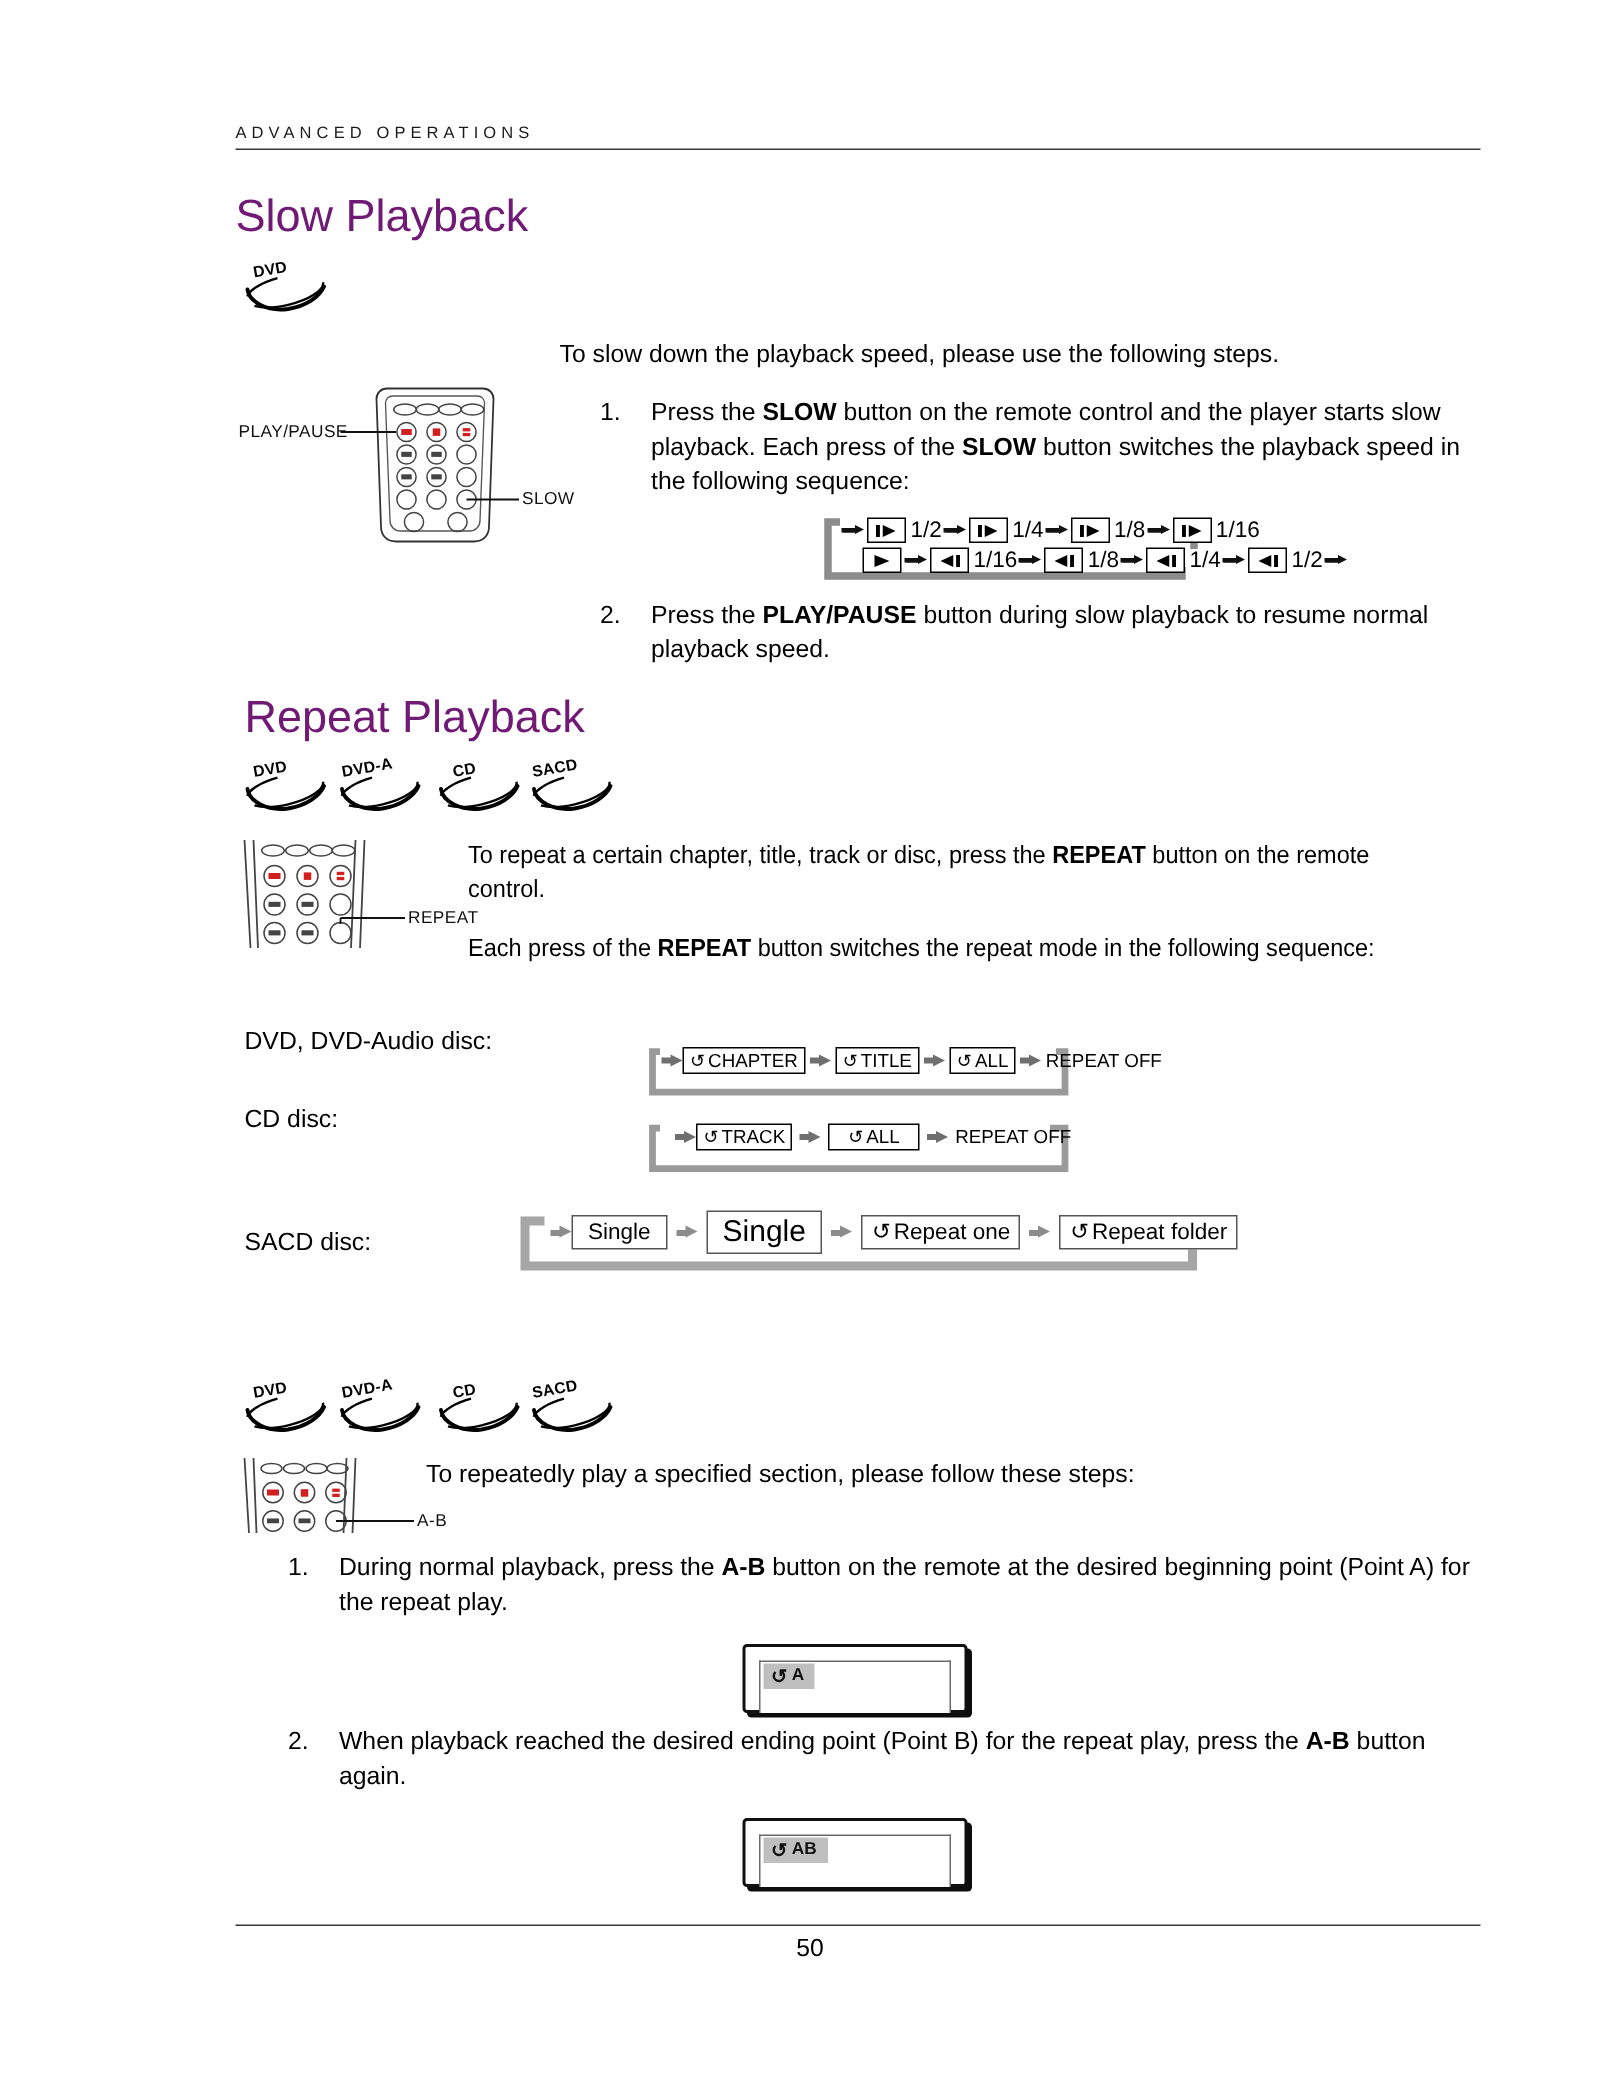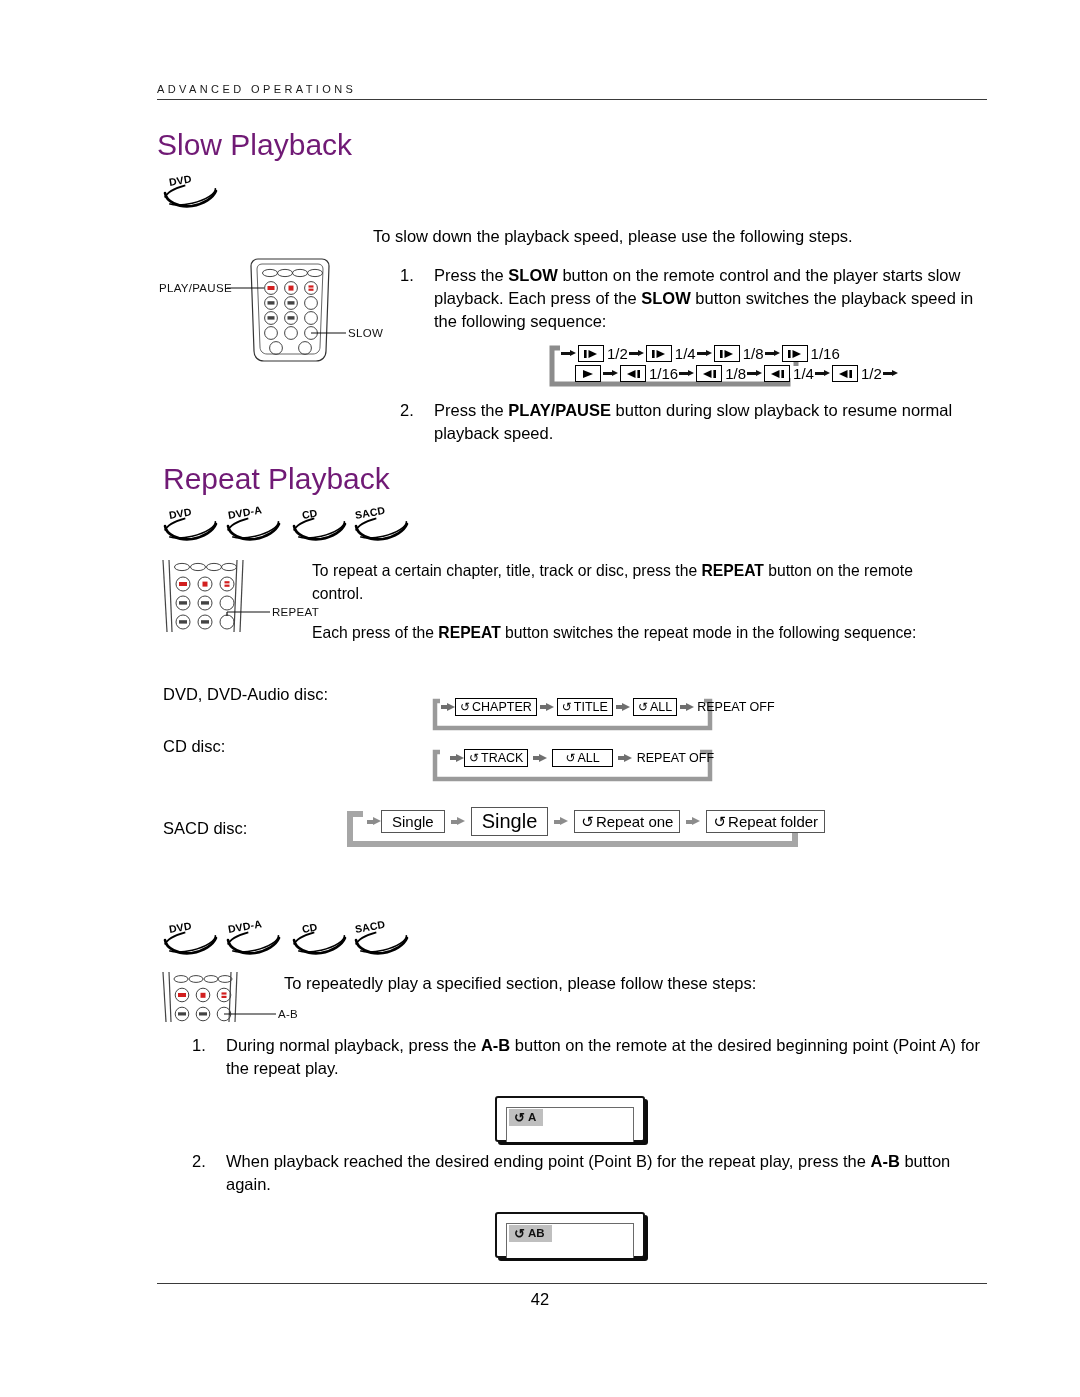--- a/index.html
+++ b/index.html
@@ -660,15 +660,15 @@
 
   <div class="osd" style="left:495px; top:1212px; width:146px; height:42px;">
     <div class="osd-inner"></div>
     <div class="osd-badge">
       <span class="rep-ico" style="font-size:13px;">↺</span>
       <span>AB</span>
     </div>
   </div>
 
   <div class="foot-rule"></div>
-  <div class="page-number">42</div>
+  <div class="page-number">50</div>
 
 </div>
 
 </body></html>

